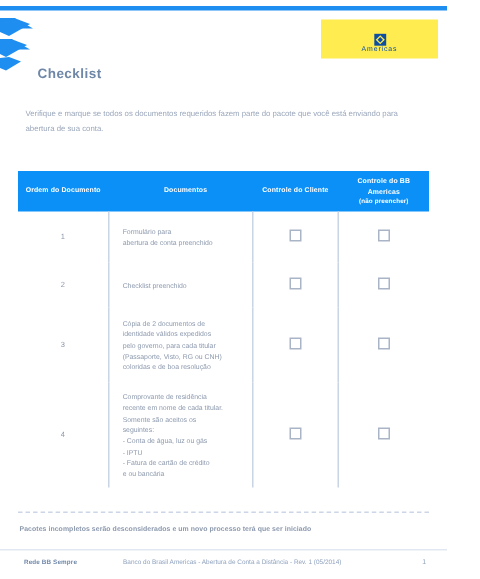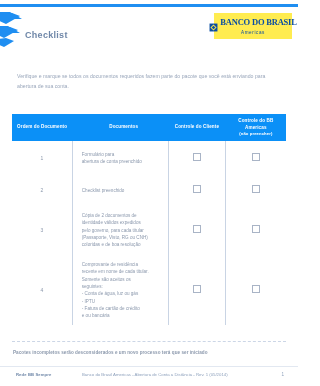--- a/index.html
+++ b/index.html
@@ -43,21 +43,21 @@
     position: absolute;
     left: -4px;
     top: 0px;
     width: 34px;
     height: 38px;
   }
 
   .page-title {
     position: absolute;
     left: 25px;
-    top: 20px;
+    top: 34px;
     font-size: 9px;
     font-weight: bold;
     color: #6f87a8;
     letter-spacing: 0.3px;
     text-align: center;
   }
 
   
   .bb-logo {
     position: absolute;
@@ -257,21 +257,20 @@
 
     <div class="bb-logo">
       <div class="bb-logo-row">
         <span class="bb-emblem">
           <svg width="9" height="9" viewBox="0 0 10 10">
             <rect x="0.6" y="0.6" width="8.8" height="8.8" fill="#0b4ea2"></rect>
             <path d="M5 1.6 L8.4 5 L5 8.4 L1.6 5 Z" fill="#ffec50"></path>
             <path d="M5 3 L7 5 L5 7 L3 5 Z" fill="#0b4ea2"></path>
           </svg>
         </span>
-        <span class="bb-wordmark">BANCO DO BRASIL</span>
       </div>
       <div class="bb-sub">Americas</div>
     </div>
   </div>
 
   <div class="intro">Verifique e marque se todos os documentos requeridos fazem parte do pacote que você está enviando para abertura de sua conta.</div>
 
   <table class="doc-table">
     <thead>
       <tr>

